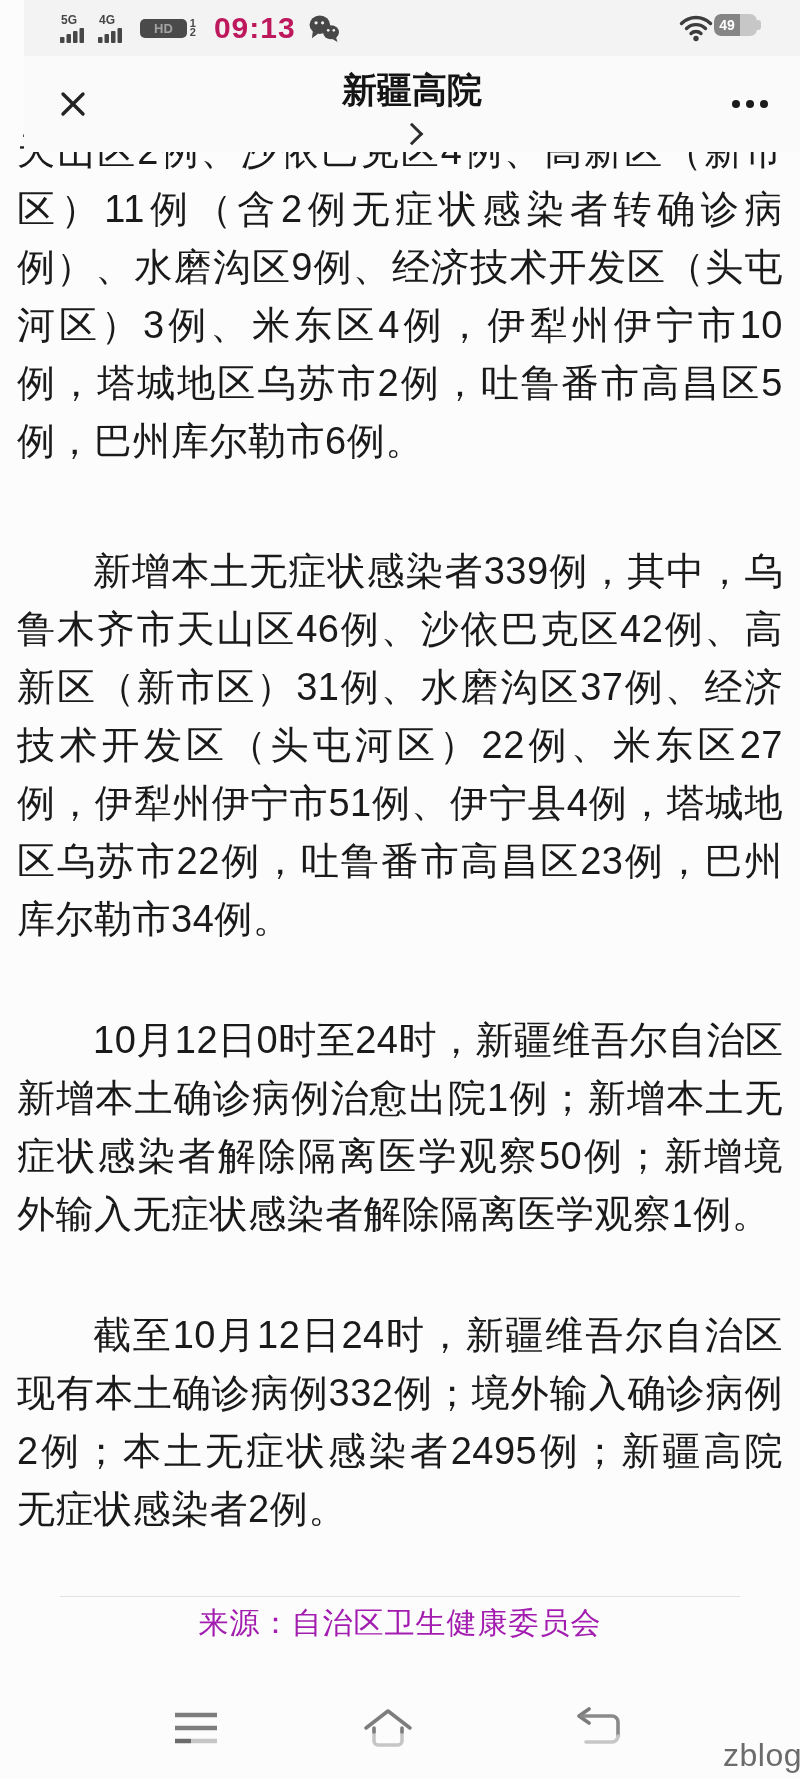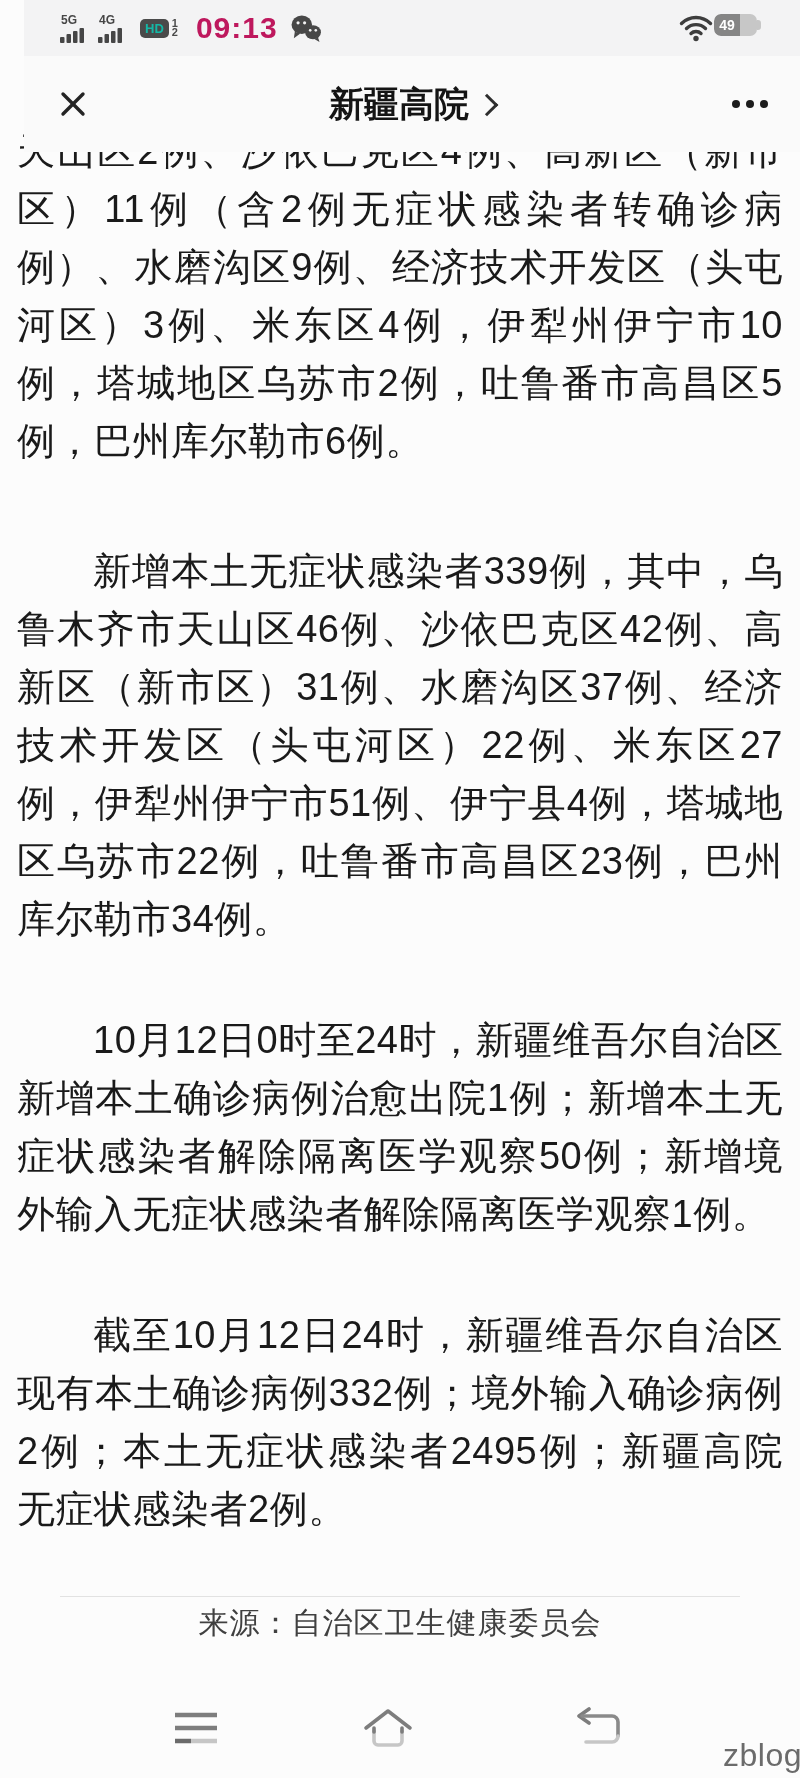--- a/index.html
+++ b/index.html
@@ -10,40 +10,40 @@
   }
   
   .chrome{position:absolute;top:0;left:0;right:0;z-index:10;margin-left:24px;}
   .status-bar{
     height:56px;background:#f3f3f4;display:flex;align-items:center;
     padding:0 36px;box-sizing:border-box;gap:12px;
   }
   .sig{display:flex;flex-direction:column;align-items:flex-start;line-height:1;}
   .sig-label{font-size:12px;font-weight:700;color:#464646;margin:0 0 1px 1px;}
   .hd-wrap{display:flex;align-items:center;gap:3px;margin-left:4px;}
-  .hd-badge{background:#4a4a4a;color:#14b8a6;font-size:13px;font-weight:700;
-    border-radius:5px;padding:3px 5px;line-height:1;}
+  .hd-badge{background:#4a4a4a;color:#a3a3a3;font-size:13px;font-weight:700;
+    border-radius:5px;padding:3px 14px;line-height:1;}
   .hd-frac{display:flex;flex-direction:column;line-height:9px;font-size:11px;
     font-weight:700;color:#4a4a4a;}
   .clock{font-size:30px;font-weight:600;color:#be185d;letter-spacing:1px;margin-left:6px;}
   .sb-right{margin-left:auto;display:flex;}
   .battery{position:relative;width:50px;height:22px;}
   .batt-body{width:43px;height:22px;border-radius:7px;background:#c7c7c7;overflow:hidden;position:relative;}
   .batt-fill{position:absolute;left:0;top:0;bottom:0;width:26px;background:#858585;border-radius:7px 0 0 7px;}
   .batt-num{position:absolute;left:0;top:0;width:26px;height:22px;display:flex;
     align-items:center;justify-content:center;color:#fff;font-size:14px;font-weight:700;}
   .batt-nub{position:absolute;right:3px;top:6px;width:4px;height:10px;background:#c7c7c7;border-radius:0 3px 3px 0;}
   .nav-bar{
     height:96px;background:#fafafa;display:flex;align-items:center;
     padding:0 28px;box-sizing:border-box;position:relative;
   }
   .nav-title{
     position:absolute;left:0;right:0;text-align:center;
     font-size:35px;font-weight:700;color:#141414;
-    display:flex;align-items:center;justify-content:center;gap:10px;pointer-events:none;
+    display:flex;align-items:center;justify-content:center;gap:10px;pointer-events:none;flex-direction:column;
   }
   .chev{width:13px;height:13px;border-top:3px solid #2e2e2e;border-right:3px solid #2e2e2e;
     transform:rotate(45deg);display:inline-block;margin-top:2px;}
   .nav-more{margin-left:auto;display:flex;gap:6px;align-items:center;padding:10px 4px;}
   .nav-more i{width:8px;height:8px;border-radius:50%;background:#1c1c1c;display:block;}
   .nav-close{padding:6px;display:flex;}
   
   .article{
     position:absolute;top:122px;left:0;right:0;z-index:1;
     padding:0 17px;color:#1a1a1a;font-size:38px;line-height:58px;
@@ -55,21 +55,21 @@
   }
   .tline.last{text-align-last:left;}
   .para.gap{margin-top:63px;}
   .para.gap-lg{margin-top:72px;}
   .para.indent .tline:first-child{padding-left:76px;}
   
   .src-divider{position:absolute;left:60px;right:60px;top:1596px;height:1px;background:#e2e2e2;z-index:2;}
   .source-line{
     position:absolute;left:0;right:0;top:1600px;height:46px;z-index:2;
     display:flex;align-items:center;justify-content:center;
-    font-size:30px;color:#404040;letter-spacing:1px;
+    font-size:30px;color:#a21caf;letter-spacing:1px;
   }
   .bottom-nav{
     position:absolute;left:0;right:0;top:1696px;height:64px;z-index:2;
     display:flex;align-items:center;
   }
   .bn-slot{position:absolute;top:6px;width:72px;height:52px;display:flex;align-items:center;justify-content:center;}
   .bn-menu{left:160px;}
   .bn-home{left:352px;}
   .bn-back{left:562px;}
   .watermark{

